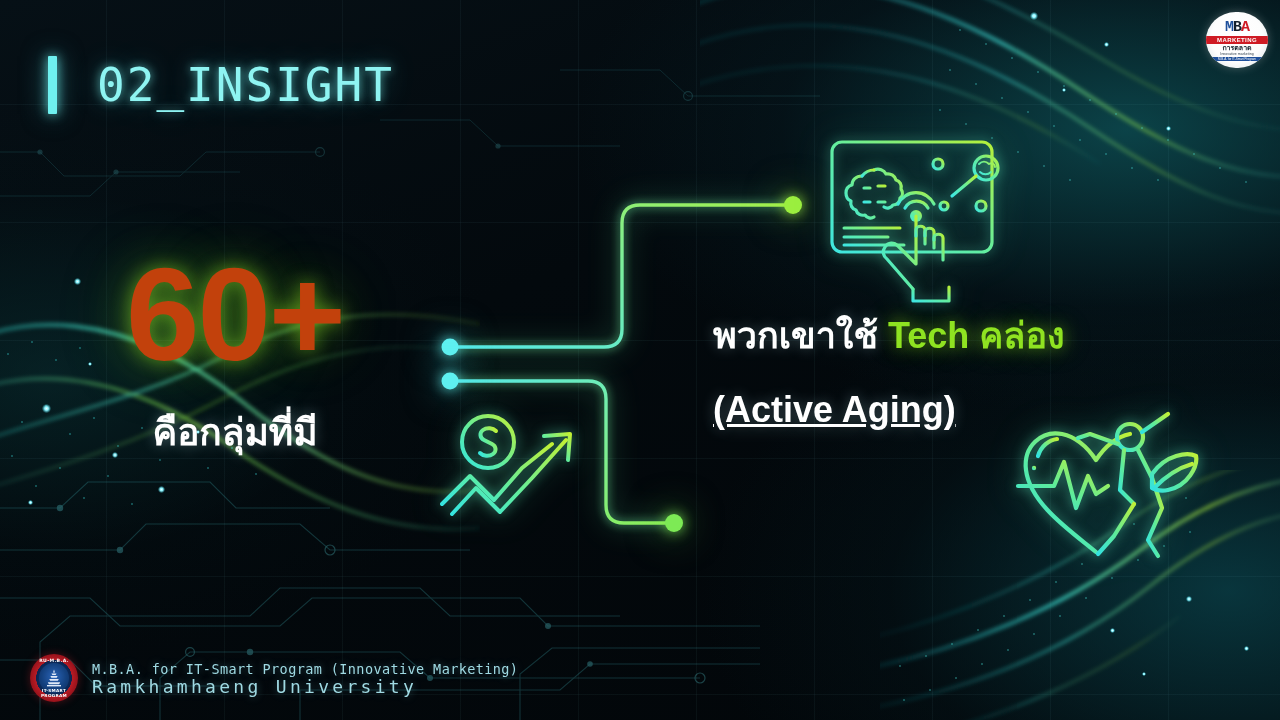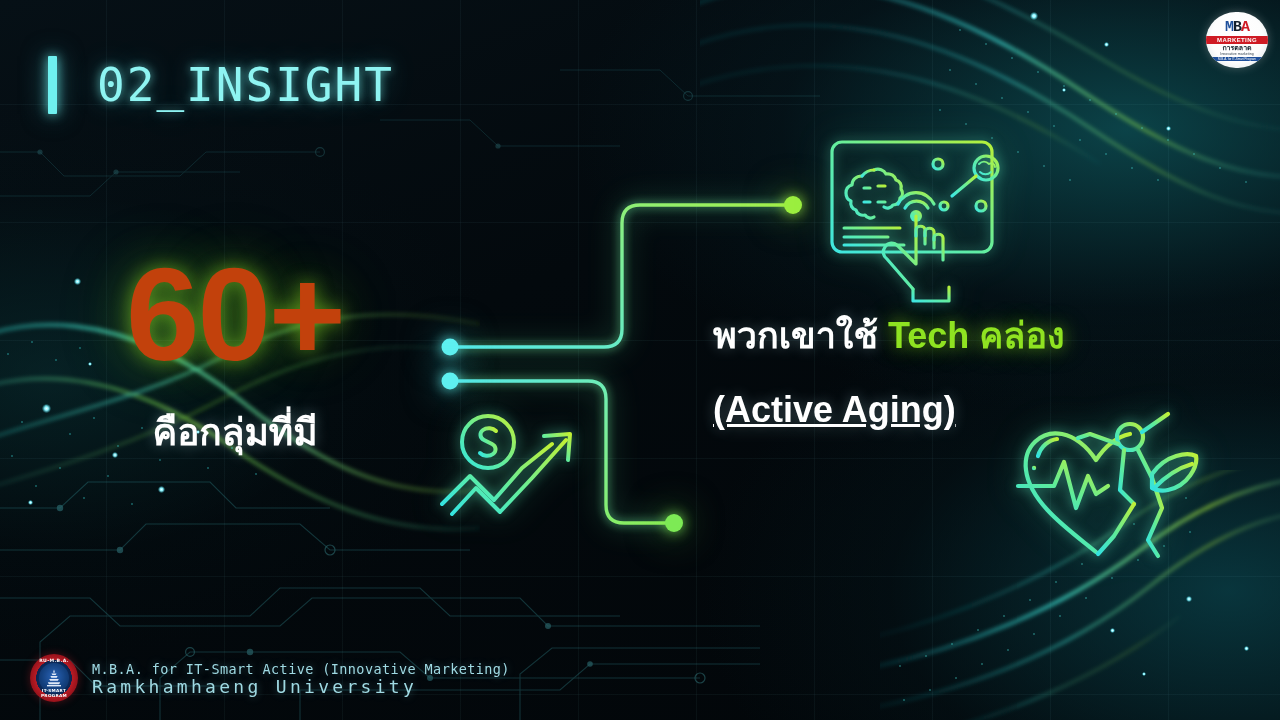--- a/index.html
+++ b/index.html
@@ -517,18 +517,18 @@
             <path d="M7.5 5.5 h5 l-.8 1.6 h-3.4 Z"></path>
             <path d="M6.4 8 h7.2 l-.9 1.7 h-5.4 Z"></path>
             <path d="M5.2 11 h9.6 l-1 1.8 h-7.6 Z"></path>
             <path d="M3.8 14.2 h12.4 l-1.1 2 h-10.2 Z"></path>
             <rect x="3" y="17" width="14" height="1.4"></rect>
           </g>
         </svg>
       </div>
     </div>
     <div class="footer-text">
-      <div class="f-line1">M.B.A. for IT-Smart Active (Innovative Marketing)</div>
+      <div class="f-line1">M.B.A. for IT-Smart Program (Innovative Marketing)</div>
       <div class="f-line2">Ramkhamhaeng University</div>
     </div>
   </div>
 
 </div>
 
 </body></html>

